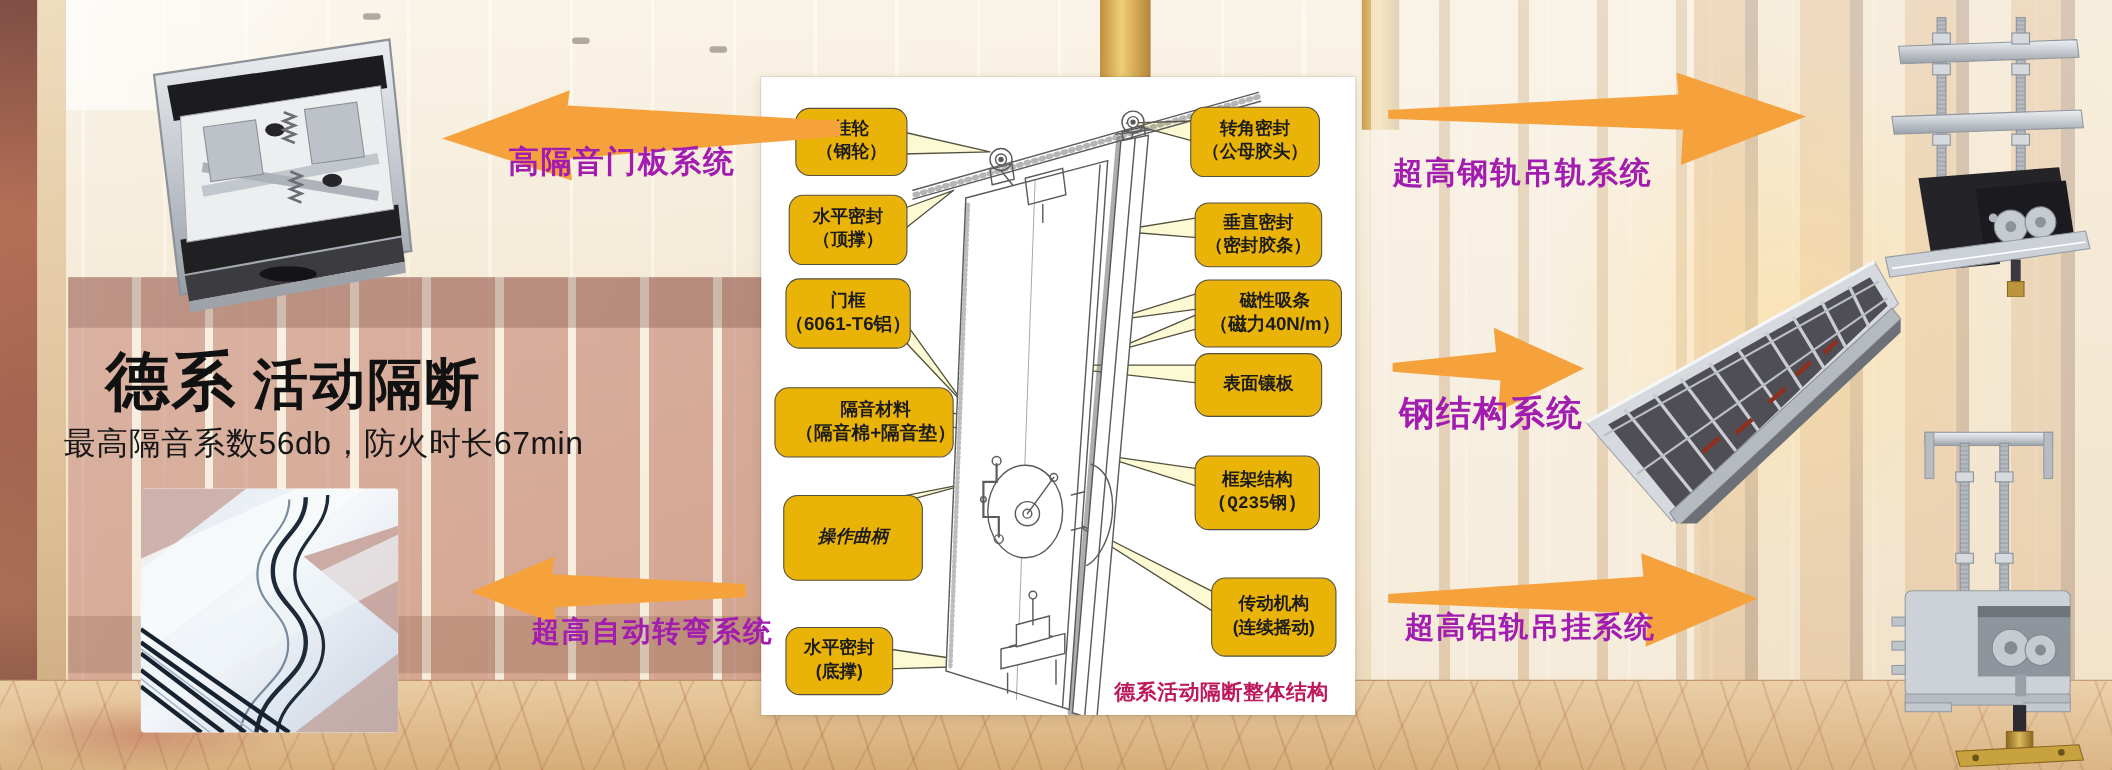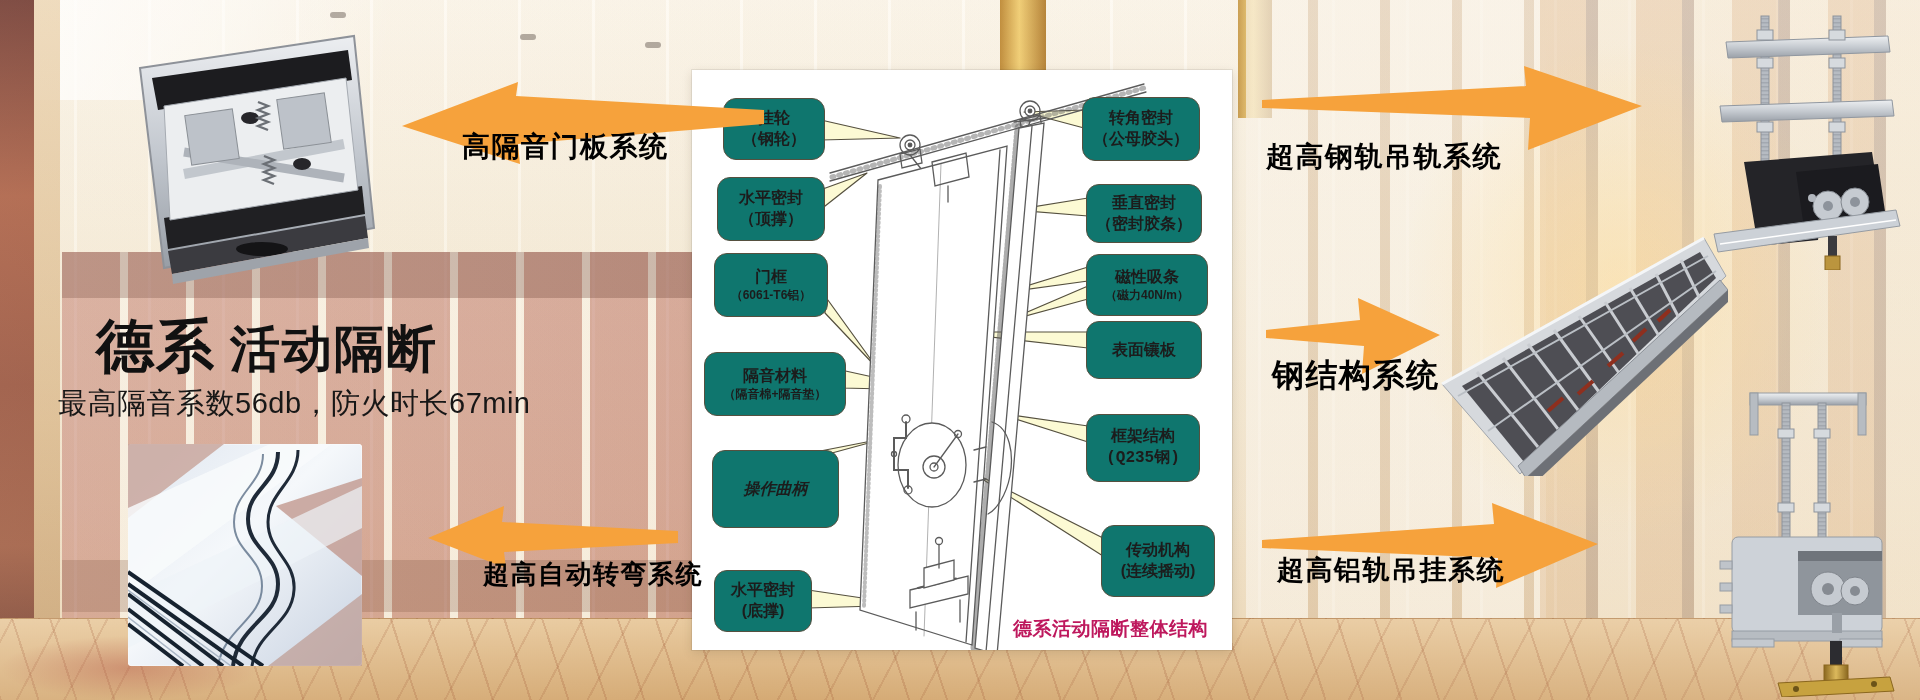--- a/index.html
+++ b/index.html
@@ -28,30 +28,30 @@
   .bg-veil{inset:0;background:linear-gradient(90deg,rgba(252,247,238,.22),rgba(252,247,238,.12) 40%,rgba(252,247,238,.25));}
   .downlight{width:16px;height:6px;border-radius:3px;background:#5a5046;opacity:.45;}
   
   .title-block{left:96px;top:308px;white-space:nowrap;z-index:4;}
   .brand{font-size:58px;font-weight:900;letter-spacing:2px;}
   .product{font-size:50px;font-weight:700;margin-left:14px;letter-spacing:2px;}
   .subtitle{left:58px;top:384px;font-size:29px;font-weight:500;color:#171717;white-space:nowrap;z-index:4;letter-spacing:.5px;}
   
   .arrow{z-index:3;}
   .arrow polygon{fill:#F6A23C;}
-  .arrow-label{z-index:4;font-weight:800;color:#000000;white-space:nowrap;letter-spacing:1.5px;}
+  .arrow-label{z-index:4;font-weight:800;color:#a21caf;white-space:nowrap;letter-spacing:1.5px;}
   
   .panel{left:692px;top:70px;width:540px;height:580px;background:#fff;z-index:2;
          box-shadow:0 0 0 1px rgba(0,0,0,.07),0 3px 10px rgba(70,50,20,.15);}
   .panel svg.overlay{position:absolute;inset:0;}
-  .callout{position:absolute;background:#0f766e;border:1.6px solid #55503F;border-radius:13px;
+  .callout{position:absolute;background:#eab308;border:1.6px solid #55503F;border-radius:13px;
            display:flex;flex-direction:column;justify-content:center;align-items:center;text-align:center;
            font-weight:700;color:#1c1c1c;font-size:16px;line-height:1.3;z-index:3;}
   .callout span{display:block;white-space:nowrap;}
-  .callout .fit{font-size:12px;}
+  .callout .fit{font-size:17px;}
   .caption{position:absolute;left:321px;top:546px;font-size:19px;font-weight:600;color:#be185d;letter-spacing:.5px;z-index:3;white-space:nowrap;}
   .photo{z-index:2;}
 </style>
 </head>
 <body>
 
 <div id="stage">
 
   <div class="abs bg-base"></div>
   <div class="abs bg-stripes"></div>
@@ -339,42 +339,42 @@
       <span>（钢轮）</span>
     </div>
     <div class="callout" style="left:25px;top:107px;width:106px;height:62px;">
       <span>水平密封</span>
       <span>（顶撑）</span>
     </div>
     <div class="callout" style="left:22px;top:183px;width:112px;height:62px;">
       <span>门框</span>
       <span class="fit">（6061-T6铝）</span>
     </div>
-    <div class="callout" style="left:12px;top:282px;width:140px;height:62px;">
+    <div class="callout" style="left:12px;top:282px;width:140px;height:62px;padding-left:21px;">
       <span>隔音材料</span>
       <span class="fit">（隔音棉+隔音垫）</span>
     </div>
     <div class="callout" style="left:20px;top:380px;width:125px;height:76px;font-style:italic;">
       <span>操作曲柄</span>
       <span></span>
     </div>
     <div class="callout" style="left:22px;top:500px;width:96px;height:60px;">
       <span>水平密封</span>
       <span>(底撑)</span>
     </div>
 
     <div class="callout" style="left:390px;top:27px;width:116px;height:62px;justify-content:center;">
       <span>转角密封</span>
       <span>（公母胶头）</span>
     </div>
     <div class="callout" style="left:394px;top:114px;width:114px;height:57px;">
       <span>垂直密封</span>
       <span>（密封胶条）</span>
     </div>
-    <div class="callout" style="left:394px;top:184px;width:120px;height:60px;">
+    <div class="callout" style="left:394px;top:184px;width:120px;height:60px;padding-left:12px;">
       <span>磁性吸条</span>
       <span class="fit">（磁力40N/m）</span>
     </div>
     <div class="callout" style="left:394px;top:251px;width:114px;height:56px;">
       <span>表面镶板</span>
       <span></span>
     </div>
     <div class="callout" style="left:394px;top:344px;width:112px;height:66px;font-family:Liberation Mono, monospace;">
       <span>框架结构</span>
       <span>(Q235钢)</span>

